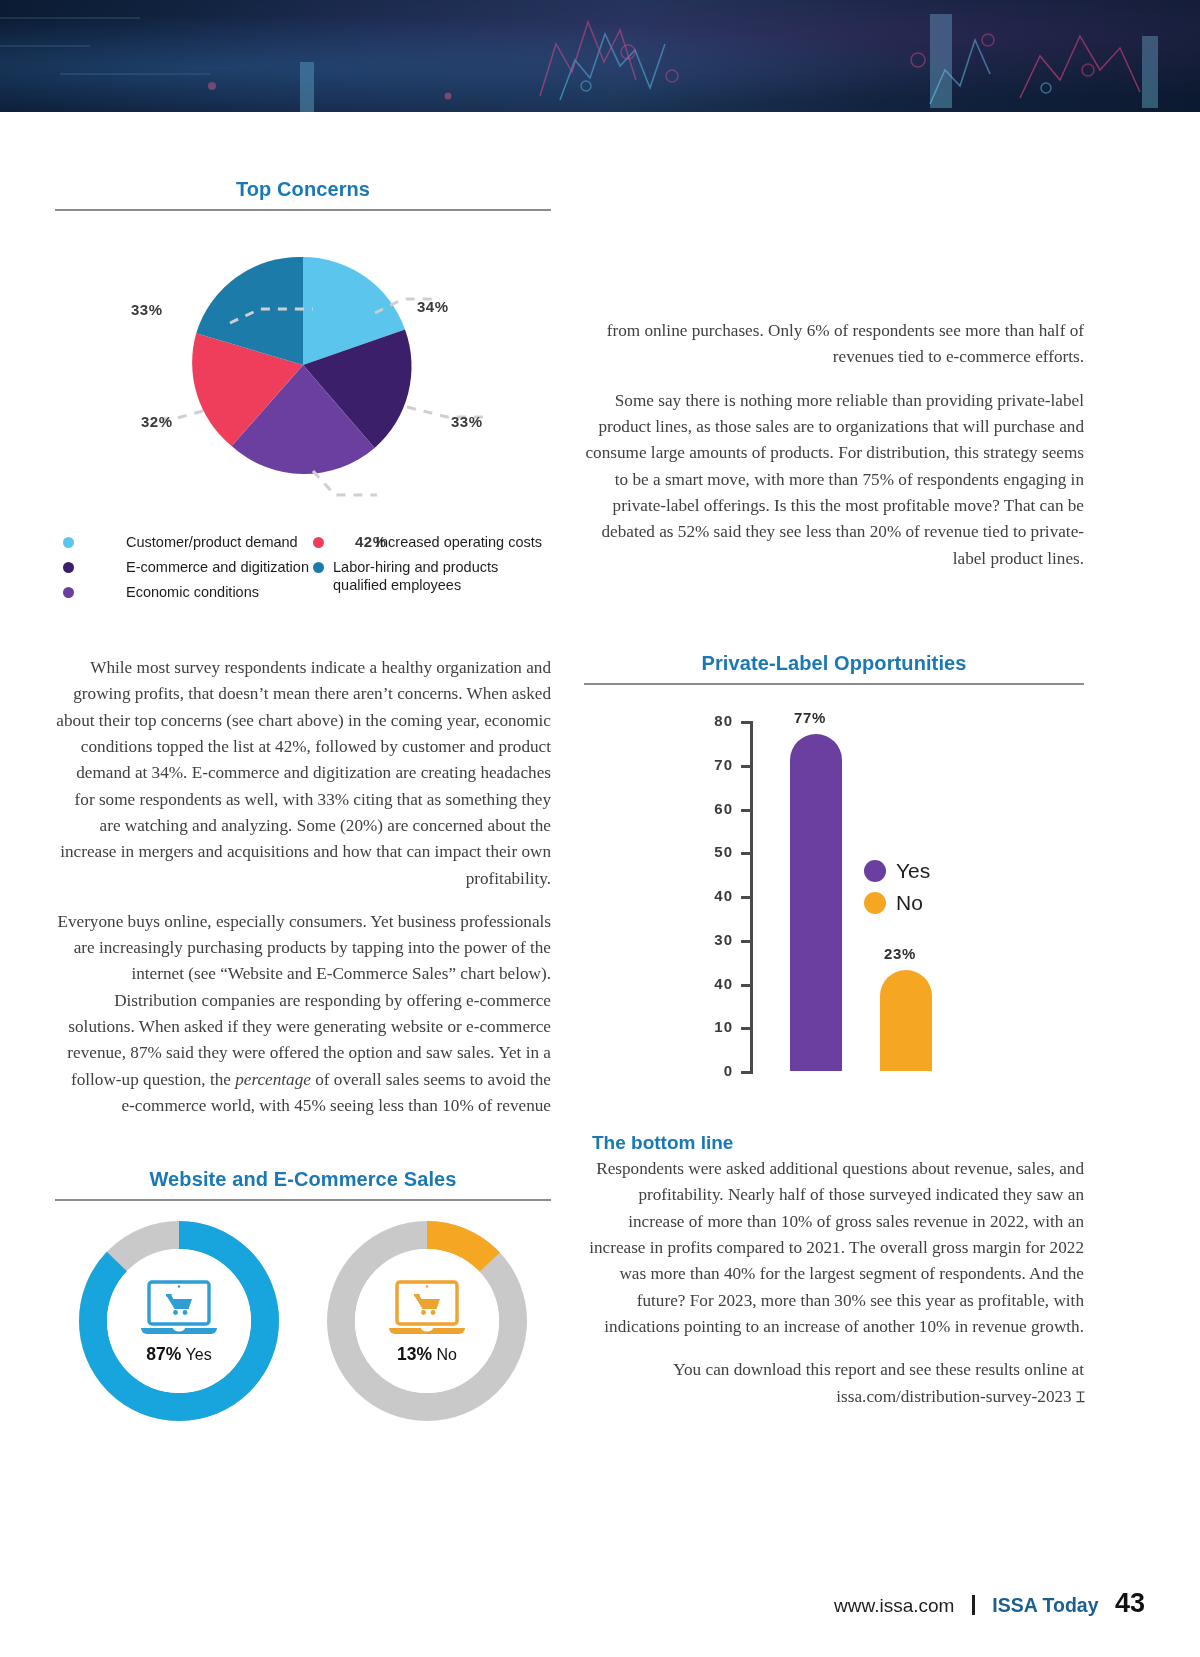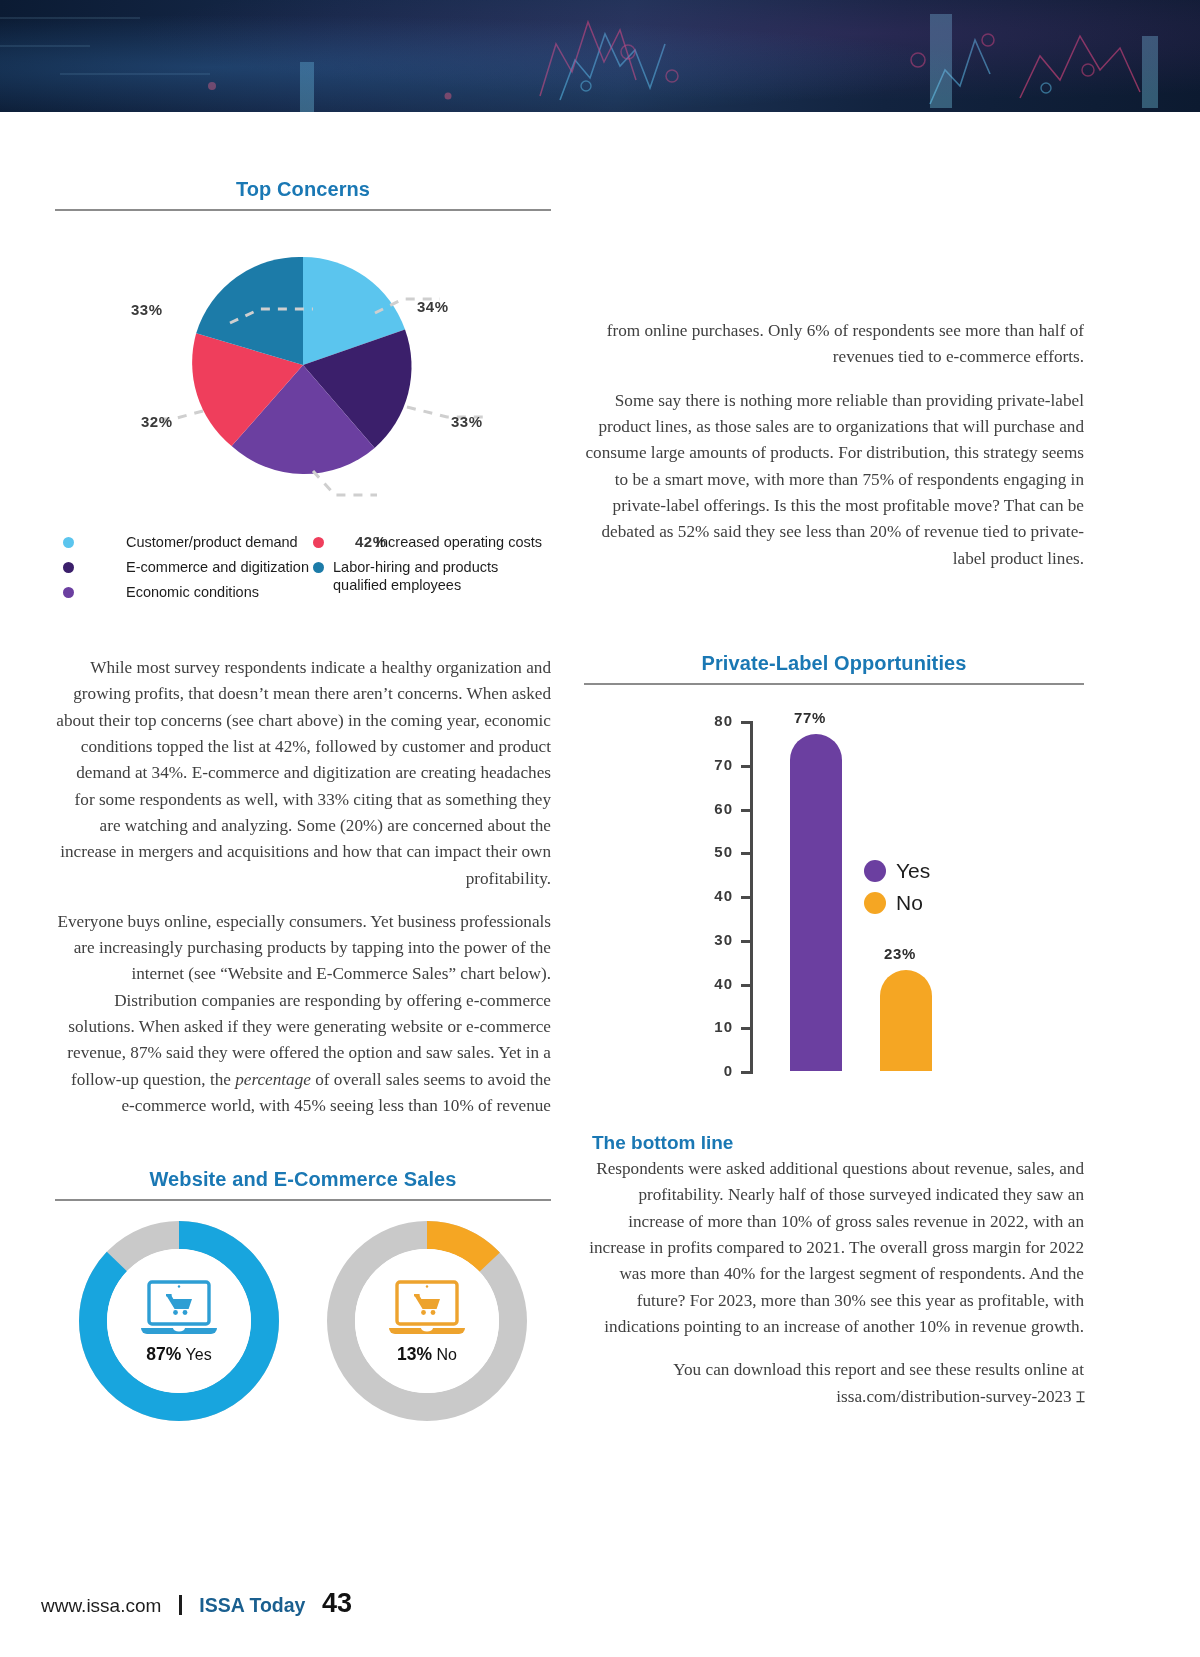--- a/index.html
+++ b/index.html
@@ -90,23 +90,22 @@
 
   
   .bottom-line-block{position:absolute;left:584px;top:1132px;width:500px;}
   .sub-head{
     font-family:"Liberation Sans", sans-serif;font-weight:bold;color:#1a78b4;
     font-size:19px;margin:0 0 2px 8px;
   }
 
   
   .footer{
-    position:absolute;left:0;bottom:38px;width:1145px;
+    position:absolute;left:0;bottom:38px;width:1145px;text-align:right;
     font-family:"Liberation Sans", sans-serif;
-    padding-left:41px;
   }
   .f-url{font-size:19px;color:#1d1d1d;}
   .f-sep{display:inline-block;width:3px;height:20px;background:#1d1d1d;margin:0 13px -3px 13px;}
   .f-mag{font-size:19.5px;color:#1a5f8f;font-weight:bold;}
   .f-page{font-size:27px;color:#111;font-weight:bold;margin-left:12px;}
   .glyph-mark{
     font-family:"Liberation Sans", sans-serif;font-weight:bold;font-size:15px;
     letter-spacing:-1px;
   }
 </style>

